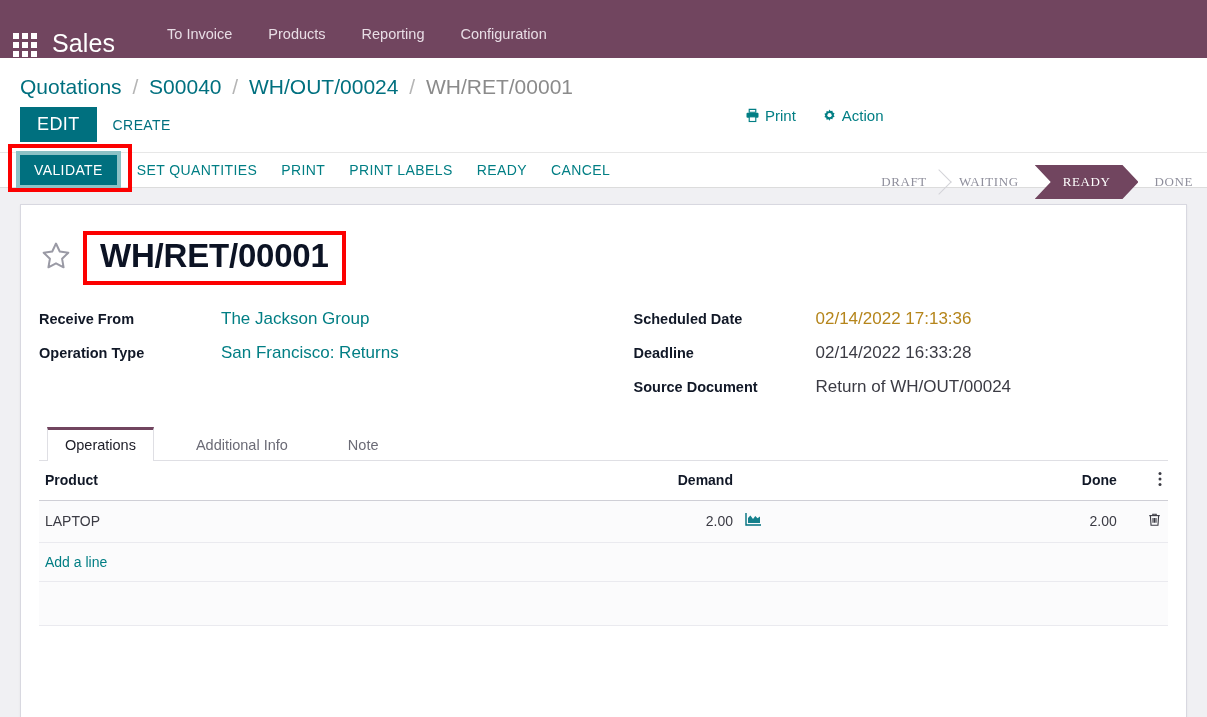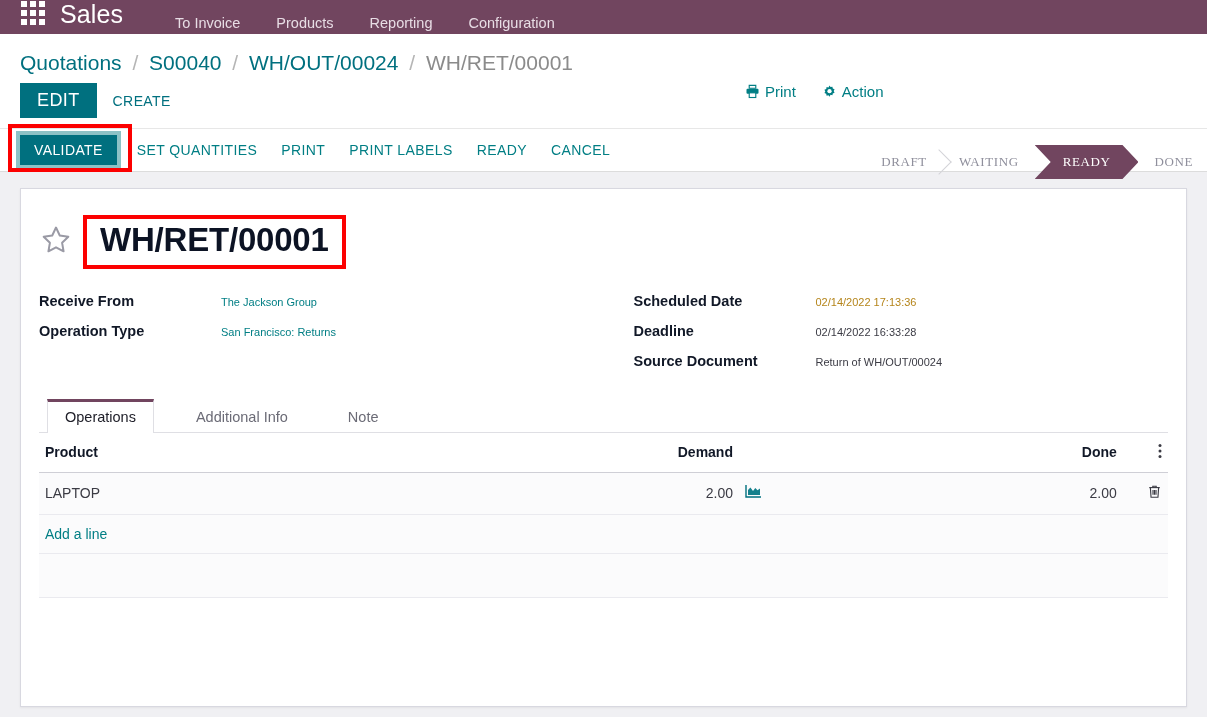--- a/index.html
+++ b/index.html
@@ -7,25 +7,25 @@
     margin: 0; padding: 0;
     width: 1207px; height: 717px;
     background: #f0f0f3;
     font-family: "Liberation Sans", sans-serif;
     -webkit-font-smoothing: antialiased;
     overflow: hidden;
   }
 
   
   .navbar {
-    height: 34px;
+    height: 58px;
     background: #71455f;
     display: flex;
-    align-items: flex-start;
-    padding-left: 20px;
+    align-items: flex-end;
+    padding-left: 12px;
     color: #ffffff;
   }
   .apps-icon {
     width: 26px; height: 26px;
     display: grid;
     grid-template-columns: repeat(3, 6px);
     grid-template-rows: repeat(3, 6px);
     gap: 3px;
     justify-content: center; align-content: center;
     cursor: pointer;
@@ -104,21 +104,21 @@
     gap: 5px;
     cursor: pointer;
   }
   .cp-icon { display: inline-flex; }
 
   
   .status-bar {
     background: #ffffff;
     border-top: 1px solid #e7e7e7;
     border-bottom: 1px solid #dcdcdc;
-    height: 44px;
+    height: 36px;
     display: flex;
     align-items: center;
     padding-left: 14px;
     position: relative;
   }
   .validate-wrap { position: relative; display: inline-block; }
   .btn-validate {
     background: #00707f;
     color: #ffffff;
     font-size: 14px;
@@ -228,21 +228,21 @@
   .group { width: 50%; }
   .group.right { padding-left: 30px; }
   .field-row { display: flex; align-items: baseline; margin-bottom: 14px; }
   .field-label {
     font-size: 14.5px;
     font-weight: 700;
     color: #111827;
     width: 182px;
     flex: none;
   }
-  .field-value { font-size: 11px; color: #3b3b44; }
+  .field-value { font-size: 17px; color: #3b3b44; }
   .field-value.link { color: #017e84; cursor: pointer; }
   .field-value.warn { color: #b5851b; }
 
   
   .notebook { margin-top: 10px; }
   .tabs {
     display: flex;
     border-bottom: 1px solid #dfdfe4;
     padding-left: 8px;
     gap: 24px;

